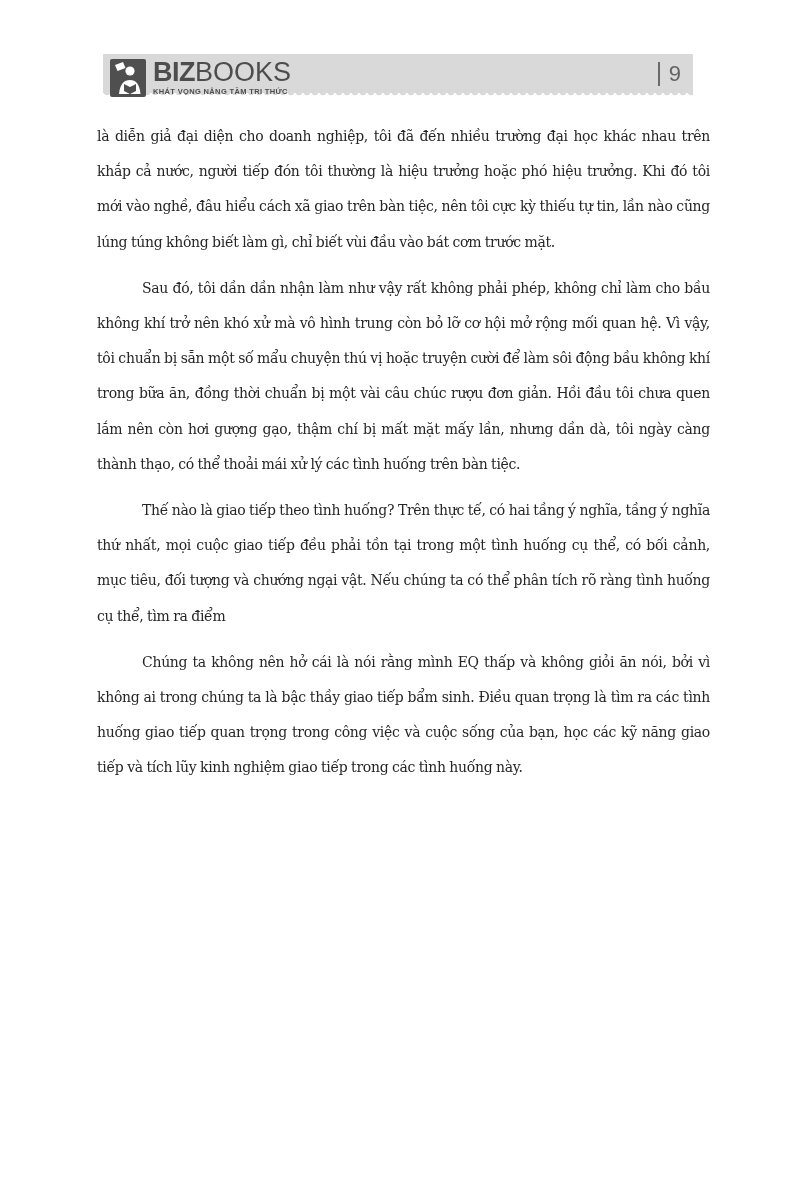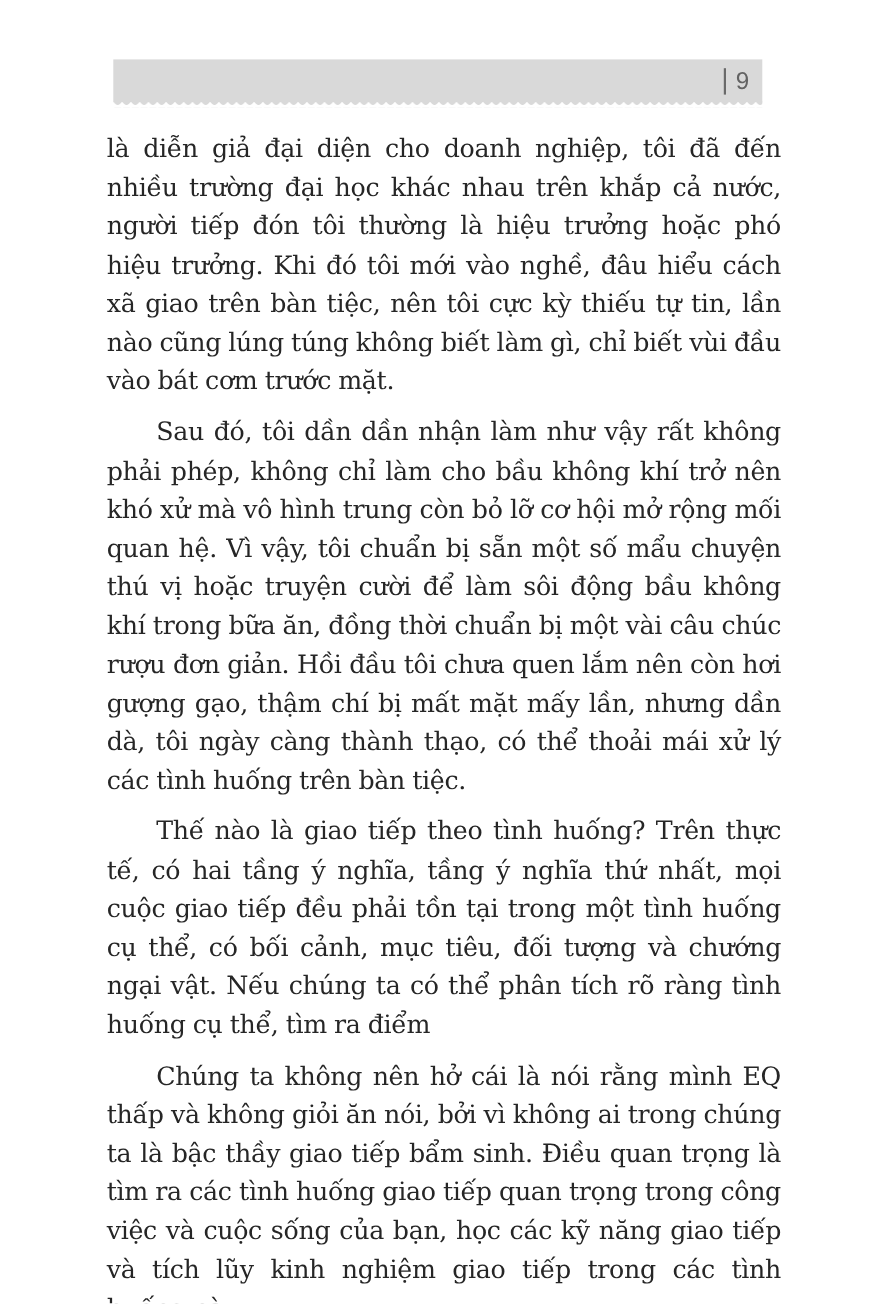--- a/index.html
+++ b/index.html
@@ -47,36 +47,50 @@
   }
   .pagenum-bar{width:2px;height:24px;background:#6a6a6a;margin-right:9px;}
   .pagenum-value{font-size:22px;line-height:24px;font-weight:400;}
   
   .content{
     position:absolute;left:97px;top:119px;width:613px;
   }
   .content p{
     margin:0 0 11px 0;
     font-family:"DejaVu Serif","Liberation Serif",serif;
-    font-size:23px;line-height:35.2px;
+    font-size:14px;line-height:35.2px;
     letter-spacing:-0.3px;word-spacing:-0.5px;
     color:#262626;
     text-align:justify;
     text-indent:45px;
   }
   .content p.no-indent{text-indent:0;}
 </style>
 </head>
 <body>
 
 <div class="page">
 
   <div class="band">
     <div class="band-edge"></div>
 
+    <div class="logo">
+      <svg class="logo-icon" width="36" height="38" viewBox="0 0 36 38" xmlns="http://www.w3.org/2000/svg">
+        <rect x="0" y="0" width="36" height="38" rx="2" fill="#4f4f4f"></rect>
+        <path d="M5 6 l8 -3 l2.5 6 l-8 3 z" fill="#ffffff"></path>
+        <circle cx="20" cy="12" r="4.6" fill="#ffffff"></circle>
+        <path d="M9 35 c1 -10 5 -14 11 -14 c6 0 9.5 4 10.5 14 z" fill="#ffffff"></path>
+        <path d="M14 25 l6 3 l6 -3 l0 7 l-6 3 l-6 -3 z" fill="#4f4f4f"></path>
+        <path d="M20 28 l0 7" stroke="#4f4f4f" stroke-width="1"></path>
+      </svg>
+      <div class="logo-text">
+        <div class="wordmark"><span class="bold">BIZ</span><span class="light">BOOKS</span></div>
+        <div class="tagline">KHÁT VỌNG NÂNG TẦM TRI THỨC</div>
+      </div>
+    </div>
 
     <div class="pagenum">
       <div class="pagenum-bar"></div>
       <div class="pagenum-value">9</div>
     </div>
   </div>
 
   <div class="content">
     <p class="no-indent">là diễn giả đại diện cho doanh nghiệp, tôi đã đến nhiều trường đại học khác nhau trên khắp cả nước, người tiếp đón tôi thường là hiệu trưởng hoặc phó hiệu trưởng. Khi đó tôi mới vào nghề, đâu hiểu cách xã giao trên bàn tiệc, nên tôi cực kỳ thiếu tự tin, lần nào cũng lúng túng không biết làm gì, chỉ biết vùi đầu vào bát cơm trước mặt.</p>
     <p>Sau đó, tôi dần dần nhận làm như vậy rất không phải phép, không chỉ làm cho bầu không khí trở nên khó xử mà vô hình trung còn bỏ lỡ cơ hội mở rộng mối quan hệ. Vì vậy, tôi chuẩn bị sẵn một số mẩu chuyện thú vị hoặc truyện cười để làm sôi động bầu không khí trong bữa ăn, đồng thời chuẩn bị một vài câu chúc rượu đơn giản. Hồi đầu tôi chưa quen lắm nên còn hơi gượng gạo, thậm chí bị mất mặt mấy lần, nhưng dần dà, tôi ngày càng thành thạo, có thể thoải mái xử lý các tình huống trên bàn tiệc.</p>

